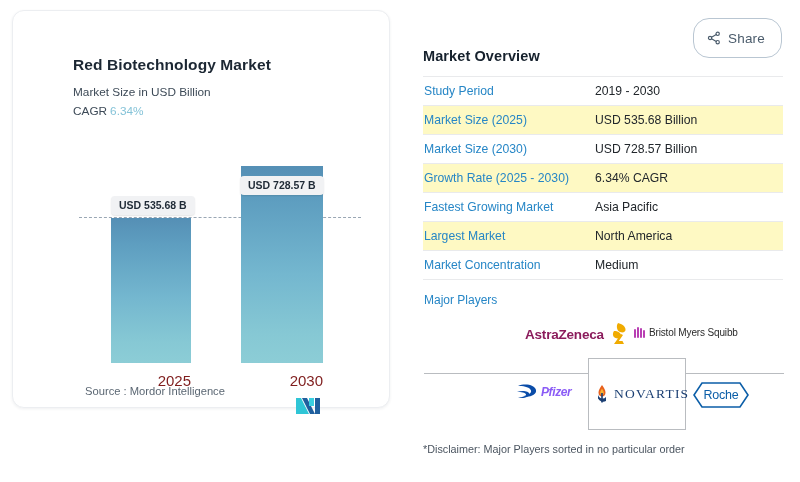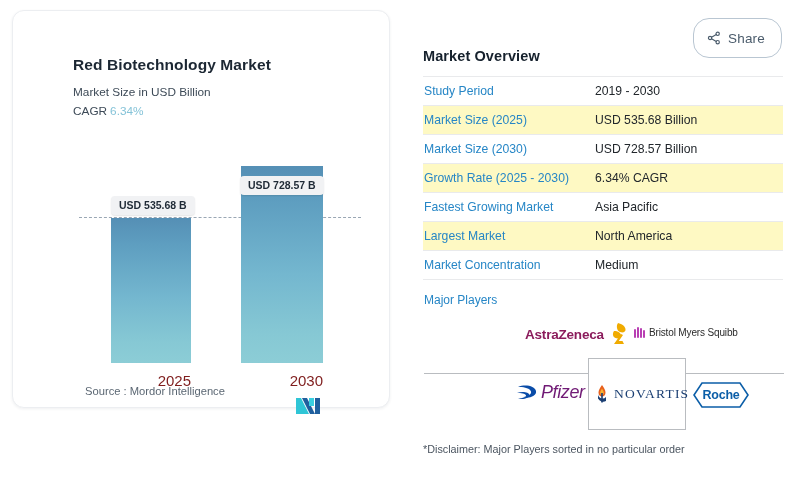--- a/index.html
+++ b/index.html
@@ -145,37 +145,37 @@
     font-size: 13.5px; font-weight: 700; color: #8b1c5c;
     letter-spacing: -.2px; font-family: "Liberation Sans", sans-serif;
   }
   .az-wrap { display: flex; align-items: center; gap: 1px; }
 
   .bms-wrap { display: flex; align-items: center; gap: 3px; }
   .bms-text { font-size: 10px; color: #2b2b2b; letter-spacing: -.15px; white-space: nowrap; }
 
   .pf-wrap { display: flex; align-items: center; gap: 2px; }
   .pf-text {
-    font-size: 18px; font-weight: 400; font-style: italic; color: #701a75;
+    font-size: 12px; font-weight: 700; font-style: italic; color: #8b5cf6;
     letter-spacing: -.4px;
   }
 
   .nv-wrap { display: flex; align-items: center; gap: 5px; }
   .nv-text {
     font-family: "Liberation Serif", serif;
     font-size: 13.5px; color: #1b3f73; letter-spacing: 1.2px;
   }
 
   .roche-box {
     position: relative; width: 56px; height: 26px;
   }
   .roche-text {
     position: absolute; left: 0; top: 0; width: 56px; height: 26px;
     display: flex; align-items: center; justify-content: center;
-    font-size: 12.5px; font-weight: 700; color: #0b5ea8; letter-spacing: -.2px;
+    font-size: 12.5px; font-weight: 400; color: #0b5ea8; letter-spacing: -.2px;
   }
 
   .disclaimer {
     position: absolute; left: 423px; top: 443px;
     font-size: 10.8px; color: #4b5560;
   }
 </style>
 </head>
 <body>
 

